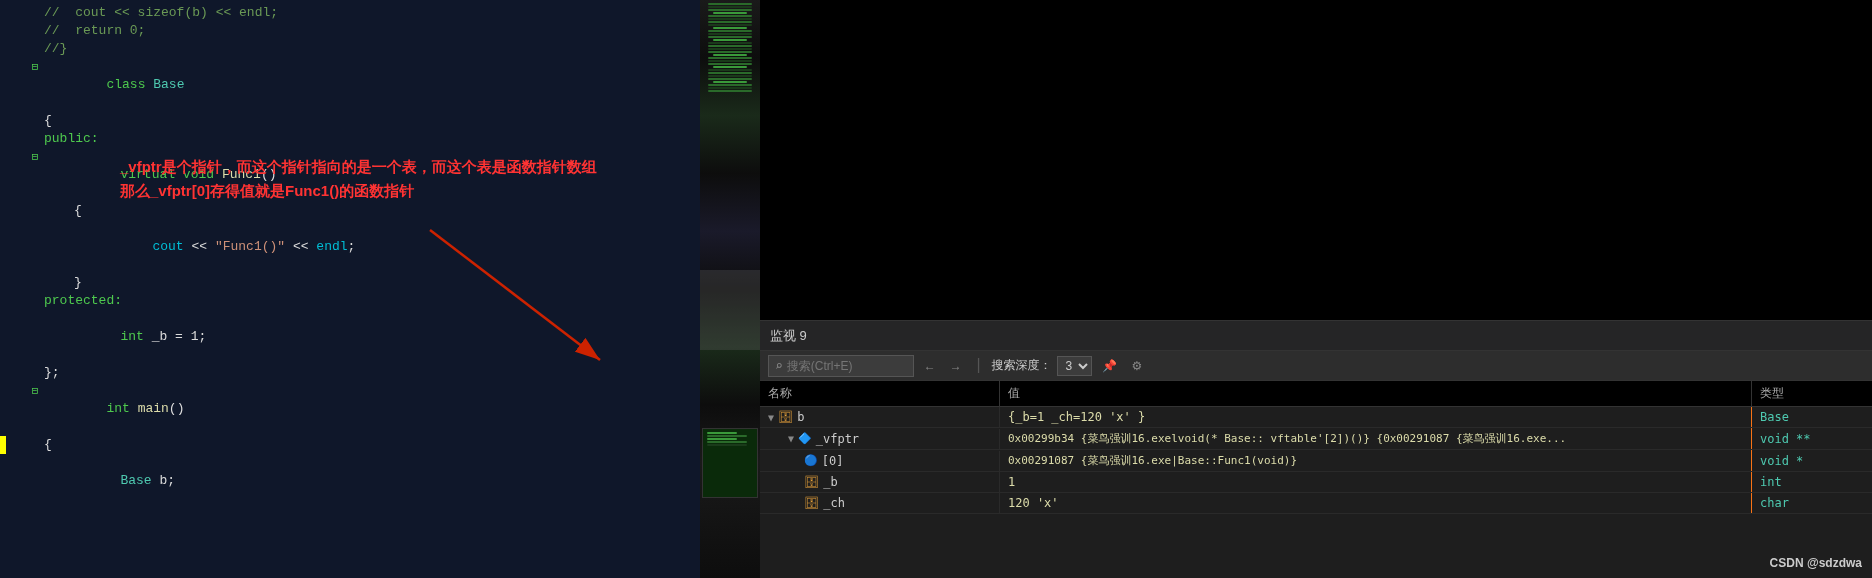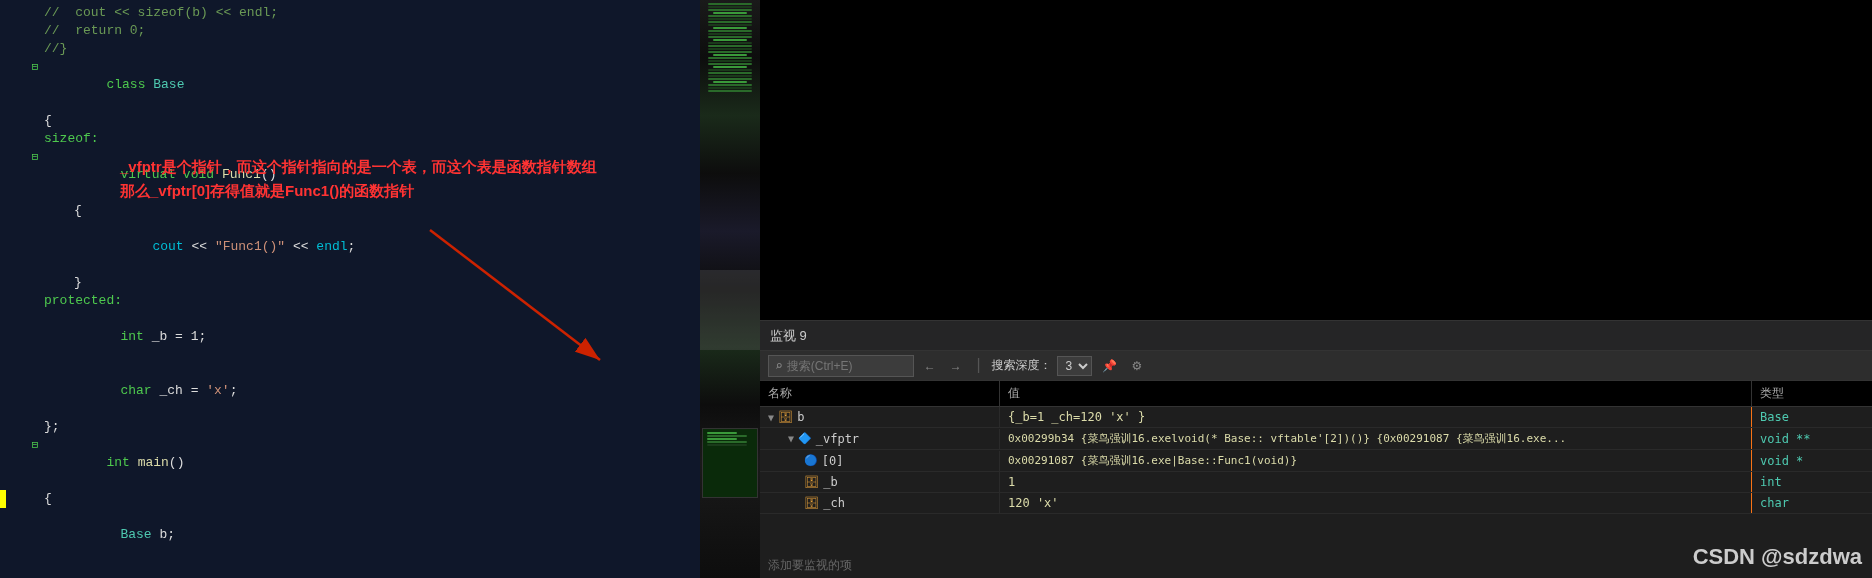--- a/index.html
+++ b/index.html
@@ -277,21 +277,21 @@
       font-size: 12px;
       font-family: 'Microsoft YaHei', sans-serif;
       cursor: pointer;
     }
 
     .csdn-watermark {
       position: absolute;
       bottom: 8px;
       right: 10px;
       color: #ccc;
-      font-size: 22px;
+      font-size: 12px;
       font-family: 'Arial', sans-serif;
       font-weight: bold;
       z-index: 20;
     }
 
     .mml { height: 2px; width: 80%; margin: 1px auto; background: #1a3a1a; border-radius: 1px; }
     .mml.green { background: #2a6a2a; }
     .mml.bright { background: #3a9a3a; width: 60%; }
   </style>
 </head>
@@ -328,21 +328,21 @@
 
     <div class="code-line">
       <span class="line-gutter"></span>
       <span class="collapse-icon"></span>
       <span class="code-text kw-white">{</span>
     </div>
 
     <div class="code-line">
       <span class="line-gutter"></span>
       <span class="collapse-icon"></span>
-      <span class="code-text kw-green">sizeof:</span>
+      <span class="code-text kw-green">public:</span>
     </div>
 
     <div class="code-line">
       <span class="line-gutter"></span>
       <span class="collapse-icon" style="cursor:pointer;color:#4ec94e;">⊟</span>
       <span class="code-text" style="padding-left:16px;">
         <span class="kw-green">virtual</span> <span class="kw-green">void</span> <span class="kw-yellow">Func1</span><span class="kw-white">()</span>
       </span>
     </div>
 
@@ -373,27 +373,20 @@
     </div>
 
     <div class="code-line">
       <span class="line-gutter"></span>
       <span class="collapse-icon"></span>
       <span class="code-text" style="padding-left:16px;">
         <span class="kw-green">int</span> <span class="kw-white">_b = 1;</span>
       </span>
     </div>
 
-    <div class="code-line">
-      <span class="line-gutter"></span>
-      <span class="collapse-icon"></span>
-      <span class="code-text" style="padding-left:16px;">
-        <span class="kw-green">char</span> <span class="kw-white">_ch = </span><span class="kw-orange">'x'</span><span class="kw-white">;</span>
-      </span>
-    </div>
 
     <div class="code-line">
       <span class="line-gutter"></span>
       <span class="collapse-icon"></span>
       <span class="code-text kw-white">};</span>
     </div>
 
     <div class="code-line" style="position:relative;">
       <span class="line-gutter"></span>
       <span class="collapse-icon" style="cursor:pointer;color:#4ec94e;">⊟</span>
@@ -576,18 +569,17 @@
           <span style="padding-left:32px;"></span>
           <span class="icon-db">🗄</span>
           <span>_ch</span>
         </div>
         <div class="watch-cell-value">120 'x'</div>
         <div class="watch-cell-type">char</div>
       </div>
 
     </div>
 
-    <div class="watch-add-row">添加要监视的项</div>
 
   </div>
 
   <div class="csdn-watermark">CSDN @sdzdwa</div>
 </div>
 
 </body></html>

